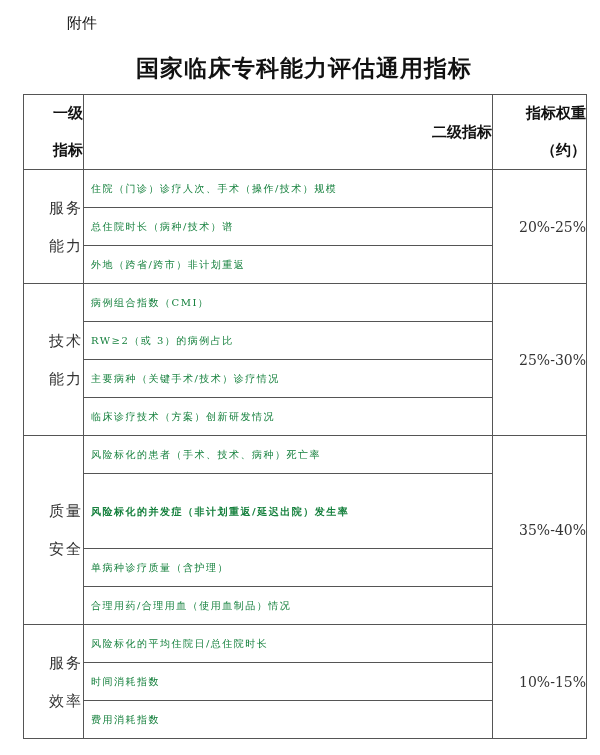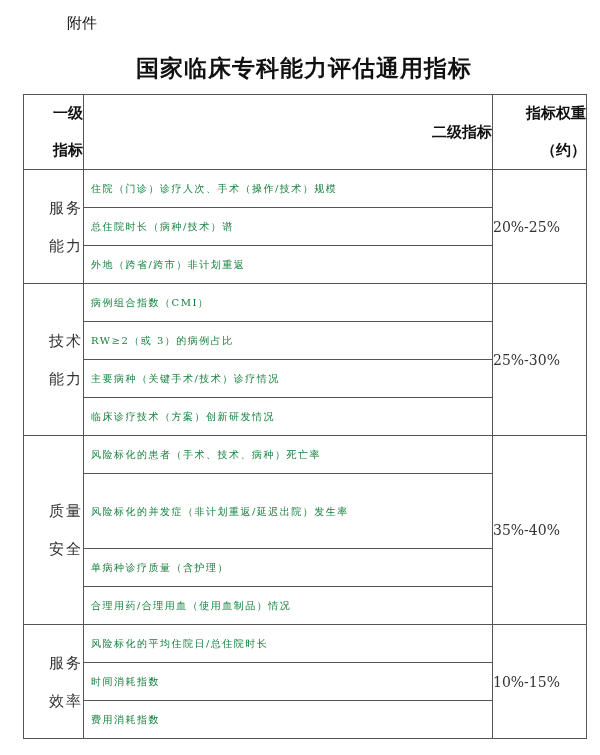--- a/index.html
+++ b/index.html
@@ -13,22 +13,22 @@
   table { position: absolute; left: 23px; top: 94px; border-collapse: collapse;
           width: 563px; table-layout: fixed; }
   td, th { border: 1.2px solid #555; padding: 0; }
   col.c1 { width: 60px; } col.c2 { width: 409px; } col.c3 { width: 94px; }
   th { font-family: "DejaVu Sans", "Liberation Sans", sans-serif; font-weight: bold;
        font-size: 15px; color: #111; text-align: right; height: 74px; line-height: 37px; }
   td.l1 { text-align: right; vertical-align: middle; font-size: 15px; line-height: 38px;
           letter-spacing: 2px; color: #333; }
   td.l2 { font-size: 10px; letter-spacing: 1.5px; padding-left: 7px; color: #15803d;
           height: 37px; line-height: 37px; white-space: nowrap; overflow: hidden; }
-  td.l2.wrap { white-space: normal; height: 74px; line-height: 37px; }
-  td.w { text-align: left; vertical-align: middle; font-size: 14px; color: #333; }
+  td.l2.wrap { white-space: normal; height: 74px; line-height: 37px; font-weight: bold; }
+  td.w { text-align: right; vertical-align: middle; font-size: 14px; color: #333; }
 </style>
 </head>
 <body>
 
 <div class="attach">附件</div>
 <div class="title">国家临床专科能力评估通用指标</div>
 
 <table>
   <colgroup>
       <col class="c1">

